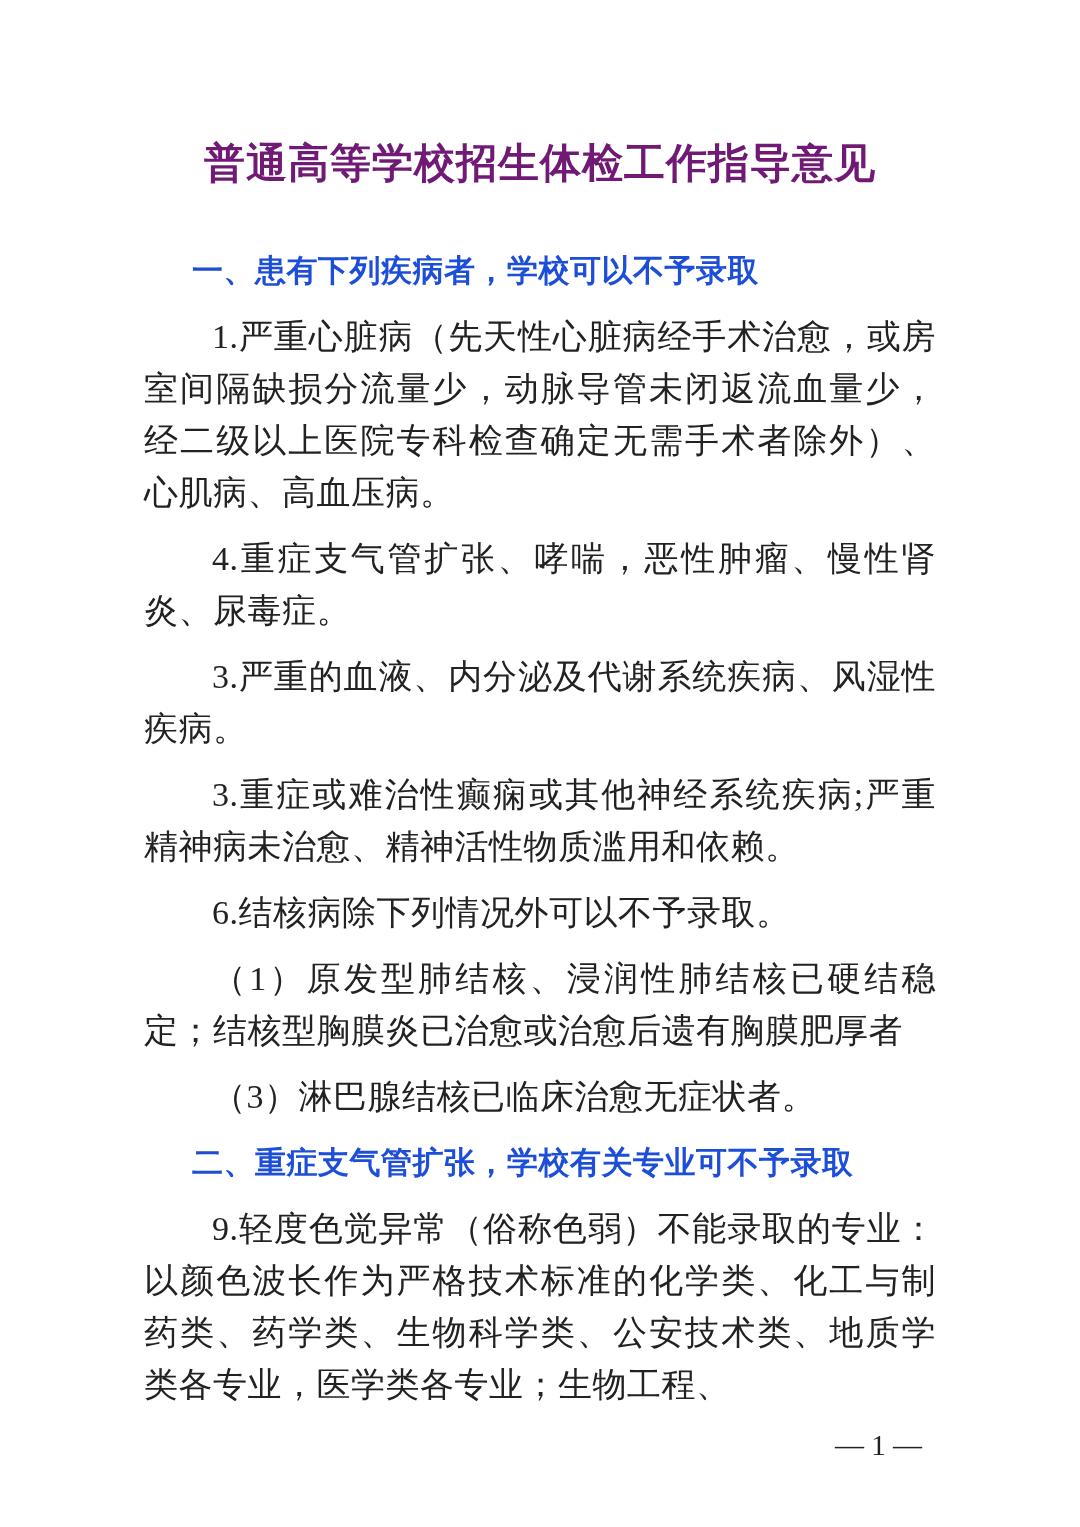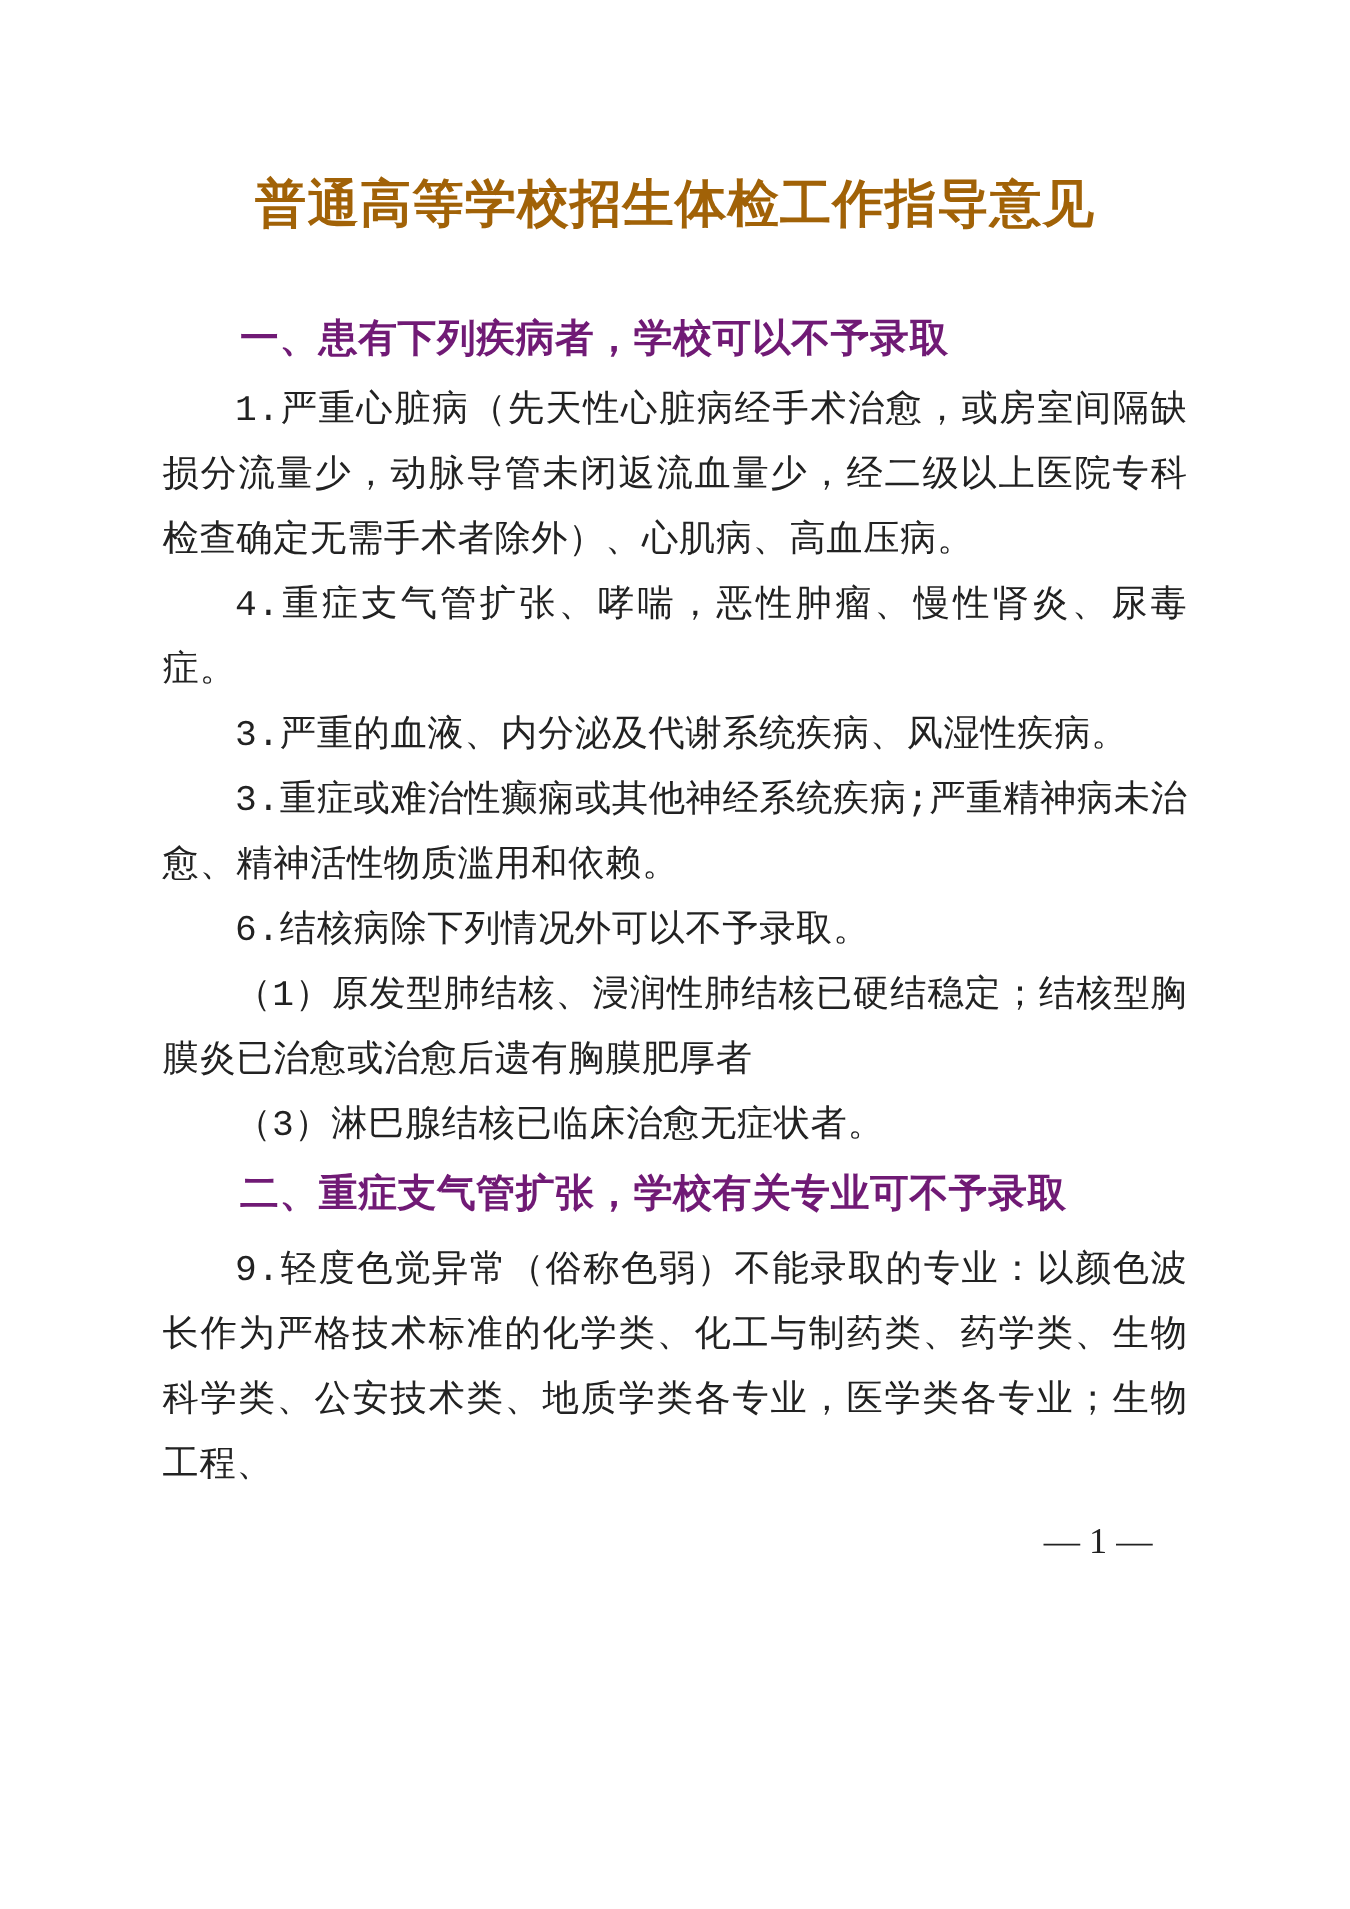--- a/index.html
+++ b/index.html
@@ -18,43 +18,43 @@
     padding: 138px 130px 0 130px;
   }
   .doc-title {
     font-family: Liberation Sans, sans-serif;
     font-weight: bold;
     font-size: 41px;
     line-height: 1.25;
     text-align: center;
     letter-spacing: 1px;
     margin: 0 0 56px 0;
-    color: #a16207;
+    color: #701a75;
   }
   .section-heading {
     font-family: "Liberation Sans", "DejaVu Sans", sans-serif;
     font-weight: bold;
     font-size: 31px;
     line-height: 52px;
     text-indent: 2em;
     margin: 0 0 6px 0;
-    color: #701a75;
+    color: #1d4ed8;
     letter-spacing: 0.5px;
   }
   .section-heading.second {
     margin-top: 2px;
     margin-bottom: 10px;
   }
   .body-para {
-    font-family: Liberation Mono, monospace;
-    font-size: 29px;
+    font-family: Liberation Serif, serif;
+    font-size: 34px;
     line-height: 52px;
     text-indent: 2em;
     text-align: justify;
-    margin: 0;
+    margin: 14px;
     color: #222222;
     letter-spacing: 0.5px;
   }
   .page-number {
     font-family: "Liberation Serif", "DejaVu Serif", serif;
     font-size: 29px;
     line-height: 40px;
     text-align: right;
     padding-right: 28px;
     margin-top: 14px;

